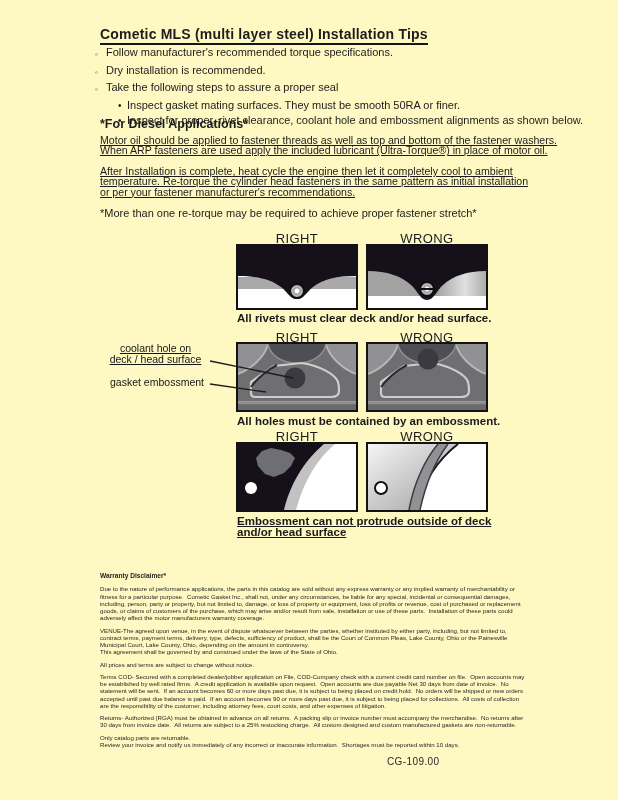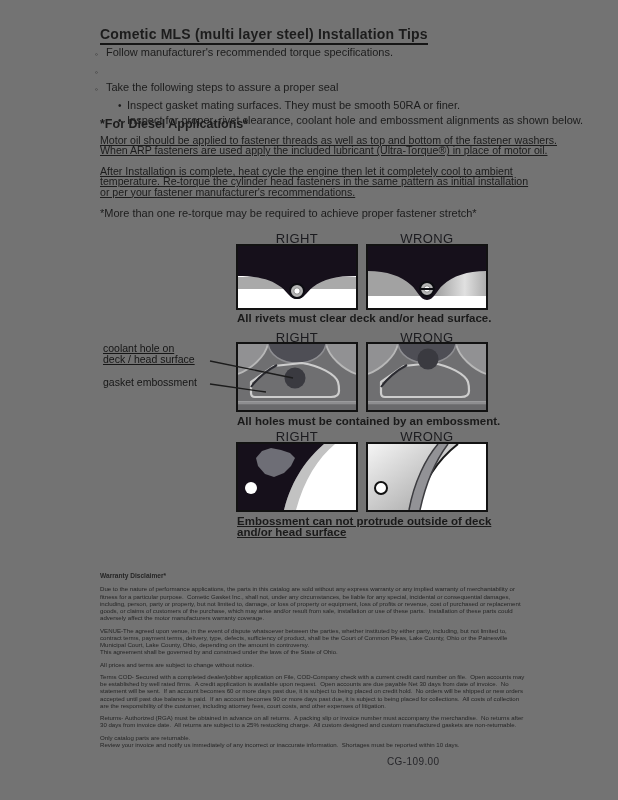--- a/index.html
+++ b/index.html
@@ -1,18 +1,18 @@
 <!DOCTYPE html>
 <html><head>
 <meta charset="utf-8">
 <style>
   html,body{margin:0;padding:0;background:#e8e8e8;}
   .page{
     position:relative;width:618px;height:800px;margin:0 auto;
-    background:#737373;overflow:hidden;
+    background:#fef9c3;overflow:hidden;
     font-family:"Liberation Sans","DejaVu Sans",sans-serif;
     color:#1c1c1c;
   }
   .abs{position:absolute;}
   .pre{white-space:pre;text-decoration:underline;}
   
   .title{
     left:100px;top:26px;font-size:14px;font-weight:bold;
     border-bottom:2px solid #151515;padding-bottom:1px;letter-spacing:0.2px;
   }
@@ -27,41 +27,42 @@
   .para{font-size:10.6px;line-height:10.4px;}
   .p1{left:100px;top:135px;}
   .p2{left:100px;top:166px;}
   .note{left:100px;top:207px;font-size:11px;}
   
   .row-label{width:122px;text-align:center;font-size:13px;letter-spacing:0.4px;color:#1b1b1f;}
   .dbox{width:118px;height:62px;border:2px solid #121212;background:#fff;}
   .dbox2{width:118px;height:66px;border:2px solid #121212;background:#fff;}
   .dbox svg,.dbox2 svg{display:block;}
   .caption{font-size:11.5px;font-weight:600;line-height:10.6px;color:#1a1a1a;}
-  .ann{font-size:10.5px;line-height:11.4px;text-align:left;color:#161616;}
+  .ann{font-size:10.5px;line-height:11.4px;text-align:center;color:#161616;}
   
   .disc{left:100px;top:572px;width:470px;font-size:6.1px;line-height:7.25px;color:#252525;}
   .disc-h{font-weight:bold;font-size:6.6px;margin-bottom:6px;}
   .disc-b{white-space:pre;margin-bottom:5px;}
   .footer-code{left:387px;top:756px;font-size:10px;letter-spacing:0.4px;color:#26262a;}
 </style>
 </head>
 <body>
 
 <div class="page">
 
   <div class="abs title">Cometic MLS (multi layer steel) Installation Tips</div>
 
   <div class="abs tips">
     <div class="b">
       <span class="m1">◦</span>
       <span>Follow manufacturer's recommended torque specifications.</span>
     </div>
     <div class="b">
       <span class="m1">◦</span>
+      <span>Dry installation is recommended.</span>
     </div>
     <div class="b">
       <span class="m1">◦</span>
       <span>Take the following steps to assure a proper seal</span>
     </div>
     <div class="b sub">
       <span class="m2">•</span>
       <span>Inspect gasket mating surfaces.  They must be smooth 50RA or finer.</span>
     </div>
     <div class="b sub">

